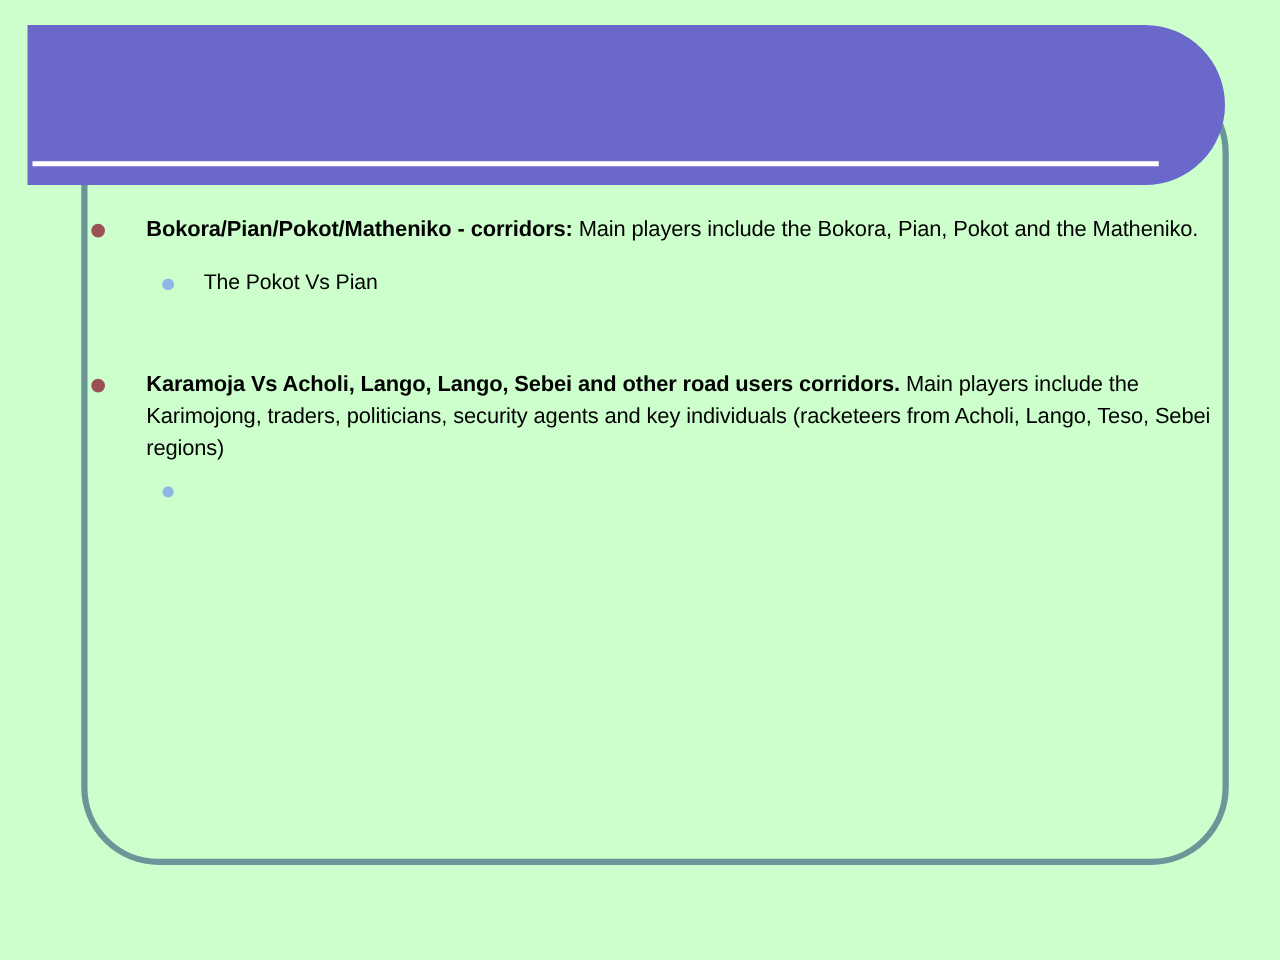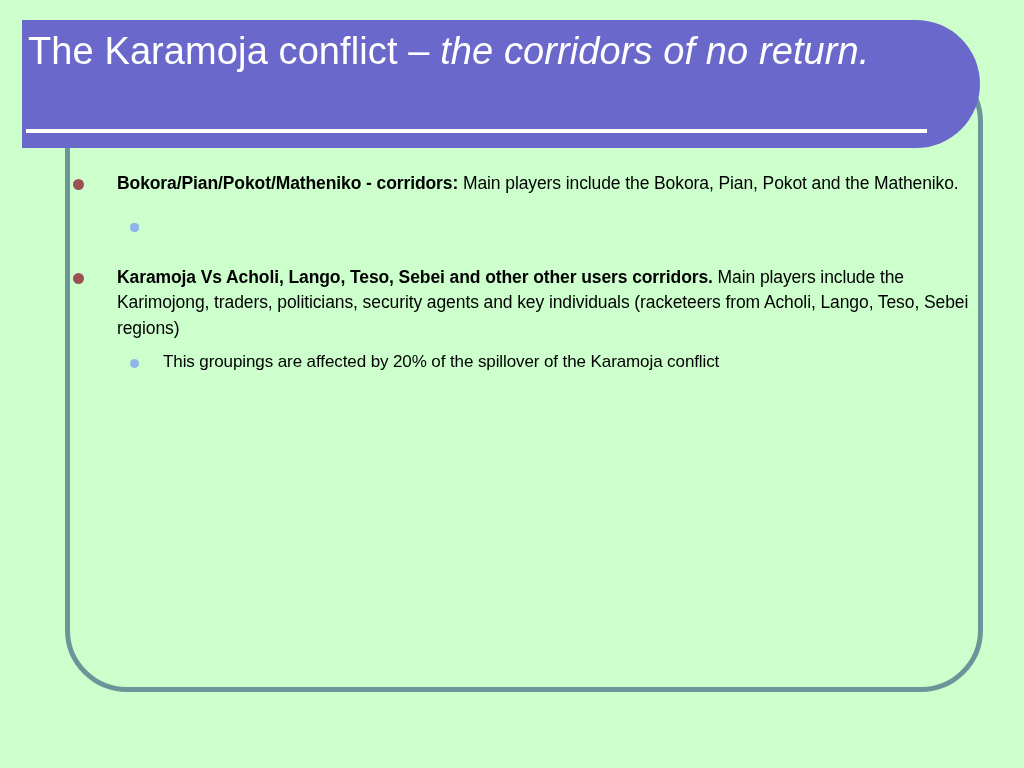--- a/index.html
+++ b/index.html
@@ -125,47 +125,49 @@
   .gap-xs { height: 6px; }
 </style>
 </head>
 <body>
 
 <div id="slide">
 
   <div id="content-frame"></div>
 
   <div id="title-banner">
-    <div id="title-text"><span>The Karamoja conflict – </span><span class="ital">the corridors of no return.</span></div>
     <div id="title-rule"></div>
   </div>
 
   <div id="body">
 
     <div class="bullet-l1">
       <span class="marker"></span><span class="bold">Bokora/Pian/Pokot/Matheniko -  corridors:</span><span> Main players include the Bokora, Pian, Pokot and the Matheniko.</span>
     </div>
 
     <div class="gap-sm"></div>
 
     <div class="bullet-l2">
       <span class="marker"></span>
     </div>
 
     <div class="bullet-l2">
       <span class="marker"></span>
     </div>
 
+    <div class="bullet-l2">
+      <span class="marker"></span><span>The Pokot Vs Pian</span>
+    </div>
 
     <div class="gap-lg"></div>
 
     <div class="bullet-l1">
-      <span class="marker"></span><span class="bold">Karamoja Vs Acholi, Lango, Teso, Sebei and other other users corridors.</span><span> Main players include the Karimojong, traders, politicians, security agents and key individuals (racketeers from Acholi, Lango, Teso, Sebei regions)</span>
+      <span class="marker"></span><span class="bold">Karamoja Vs Acholi, Lango, Lango, Sebei and other road users corridors.</span><span> Main players include the Karimojong, traders, politicians, security agents and key individuals (racketeers from Acholi, Lango, Teso, Sebei regions)</span>
     </div>
 
     <div class="gap-xs"></div>
 
     <div class="bullet-l2">
-      <span class="marker"></span><span>This groupings are affected by 20% of the spillover of the Karamoja conflict</span>
+      <span class="marker"></span>
     </div>
 
   </div>
 </div>
 
 </body></html>

